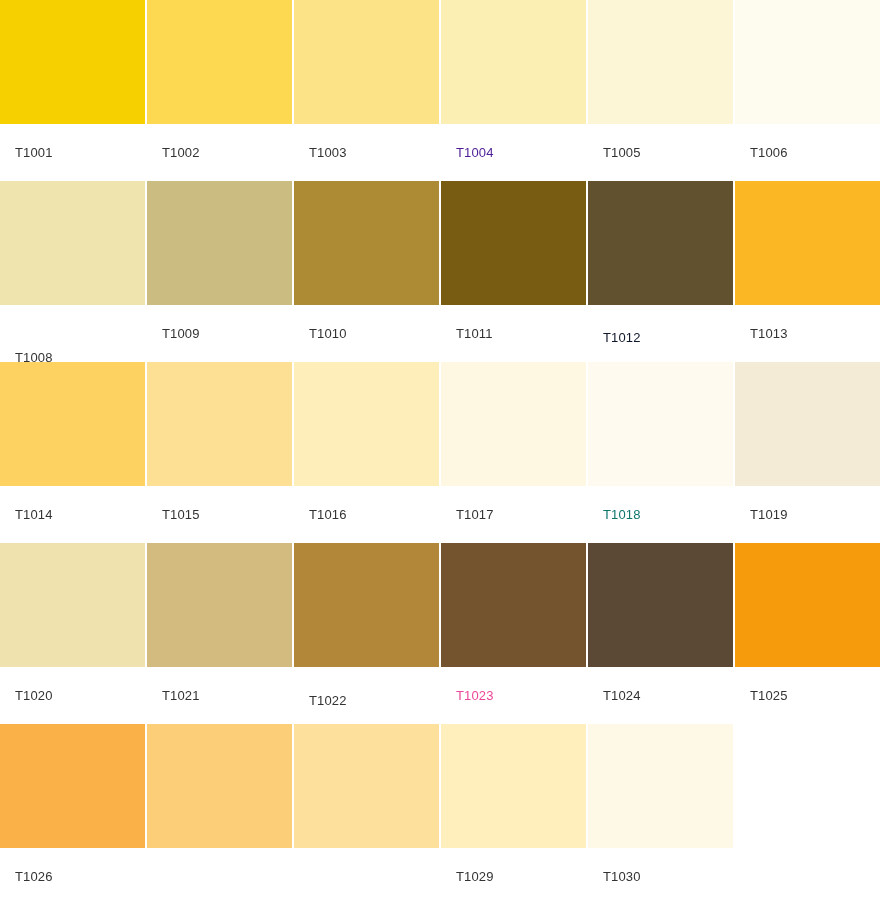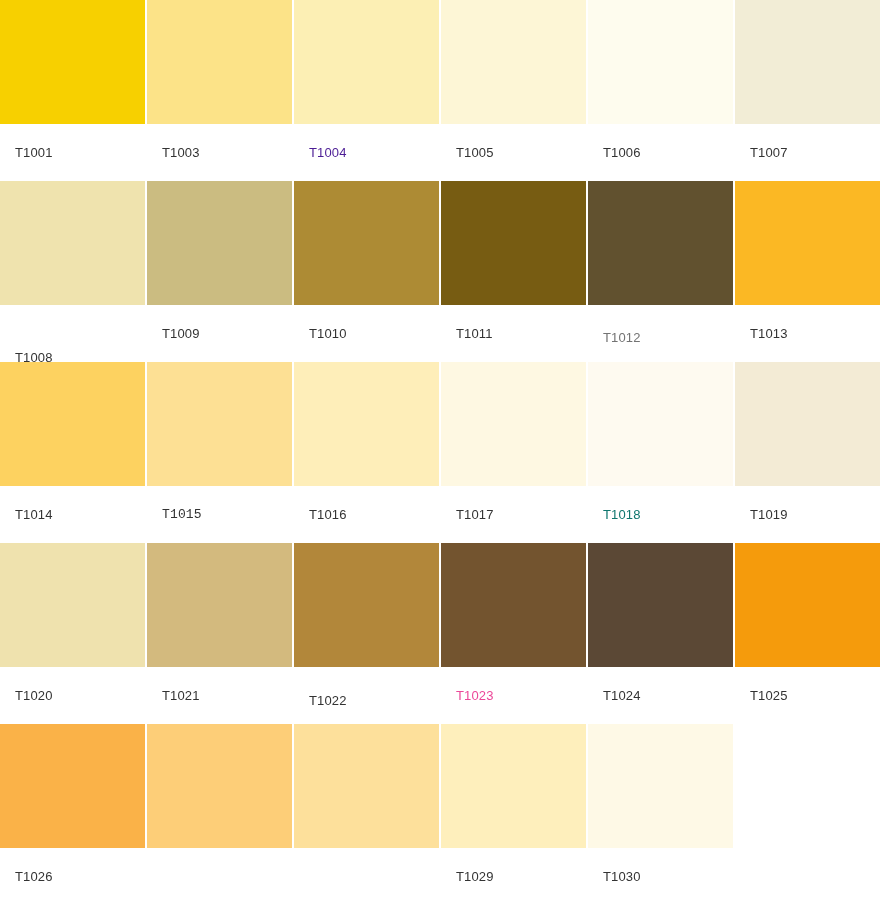--- a/index.html
+++ b/index.html
@@ -60,20 +60,26 @@
 <body style="background: rgb(255, 255, 255);">
 
 <div id="swatch-grid">
     <div class="swatch-card">
       <div class="swatch-chip" style="background-color: rgb(247, 208, 0);"></div>
       <div class="swatch-label-band">
         <span class="swatch-label" style="color: rgb(51, 51, 51);">T1001</span>
       </div>
     </div>
     <div class="swatch-card">
+      <div class="swatch-chip" style="background-color: rgb(252, 217, 81);"></div>
+      <div class="swatch-label-band">
+        <span class="swatch-label" style="color: rgb(51, 51, 51);">T1002</span>
+      </div>
+    </div>
+    <div class="swatch-card">
       <div class="swatch-chip" style="background-color: rgb(252, 227, 136);"></div>
       <div class="swatch-label-band">
         <span class="swatch-label" style="color: rgb(51, 51, 51);">T1003</span>
       </div>
     </div>
     <div class="swatch-card">
       <div class="swatch-chip" style="background-color: rgb(252, 239, 180);"></div>
       <div class="swatch-label-band">
         <span class="swatch-label" style="color: #4c1d95;">T1004</span>
       </div>
@@ -84,26 +90,20 @@
         <span class="swatch-label" style="color: rgb(51, 51, 51);">T1005</span>
       </div>
     </div>
     <div class="swatch-card">
       <div class="swatch-chip" style="background-color: rgb(254, 252, 238);"></div>
       <div class="swatch-label-band">
         <span class="swatch-label" style="color: rgb(51, 51, 51);">T1006</span>
       </div>
     </div>
     <div class="swatch-card">
-      <div class="swatch-chip" style="background-color: rgb(242, 237, 214);"></div>
-      <div class="swatch-label-band">
-        <span class="swatch-label" style="color: rgb(51, 51, 51);">T1007</span>
-      </div>
-    </div>
-    <div class="swatch-card">
       <div class="swatch-chip" style="background-color: rgb(239, 227, 174);"></div>
       <div class="swatch-label-band">
         <span class="swatch-label" style="color: rgb(51, 51, 51); margin-top: 48px;">T1008</span>
       </div>
     </div>
     <div class="swatch-card">
       <div class="swatch-chip" style="background-color: rgb(203, 188, 129);"></div>
       <div class="swatch-label-band">
         <span class="swatch-label" style="color: rgb(51, 51, 51);">T1009</span>
       </div>
@@ -116,39 +116,39 @@
     </div>
     <div class="swatch-card">
       <div class="swatch-chip" style="background-color: rgb(119, 92, 18);"></div>
       <div class="swatch-label-band">
         <span class="swatch-label" style="color: rgb(51, 51, 51);">T1011</span>
       </div>
     </div>
     <div class="swatch-card">
       <div class="swatch-chip" style="background-color: rgb(97, 81, 47);"></div>
       <div class="swatch-label-band">
-        <span class="swatch-label" style="color: #737373; margin-top: 8px;">T1012</span>
+        <span class="swatch-label" style="color: #0f172a; margin-top: 8px;">T1012</span>
       </div>
     </div>
     <div class="swatch-card">
       <div class="swatch-chip" style="background-color: rgb(251, 184, 36);"></div>
       <div class="swatch-label-band">
         <span class="swatch-label" style="color: rgb(51, 51, 51);">T1013</span>
       </div>
     </div>
     <div class="swatch-card">
       <div class="swatch-chip" style="background-color: rgb(253, 210, 96);"></div>
       <div class="swatch-label-band">
         <span class="swatch-label" style="color: rgb(51, 51, 51);">T1014</span>
       </div>
     </div>
     <div class="swatch-card">
       <div class="swatch-chip" style="background-color: rgb(253, 224, 148);"></div>
       <div class="swatch-label-band">
-        <span class="swatch-label" style="color: rgb(51, 51, 51); font-family: Liberation Mono, monospace;">T1015</span>
+        <span class="swatch-label" style="color: rgb(51, 51, 51);">T1015</span>
       </div>
     </div>
     <div class="swatch-card">
       <div class="swatch-chip" style="background-color: rgb(254, 238, 185);"></div>
       <div class="swatch-label-band">
         <span class="swatch-label" style="color: rgb(51, 51, 51);">T1016</span>
       </div>
     </div>
     <div class="swatch-card">
       <div class="swatch-chip" style="background-color: rgb(254, 248, 226);"></div>

